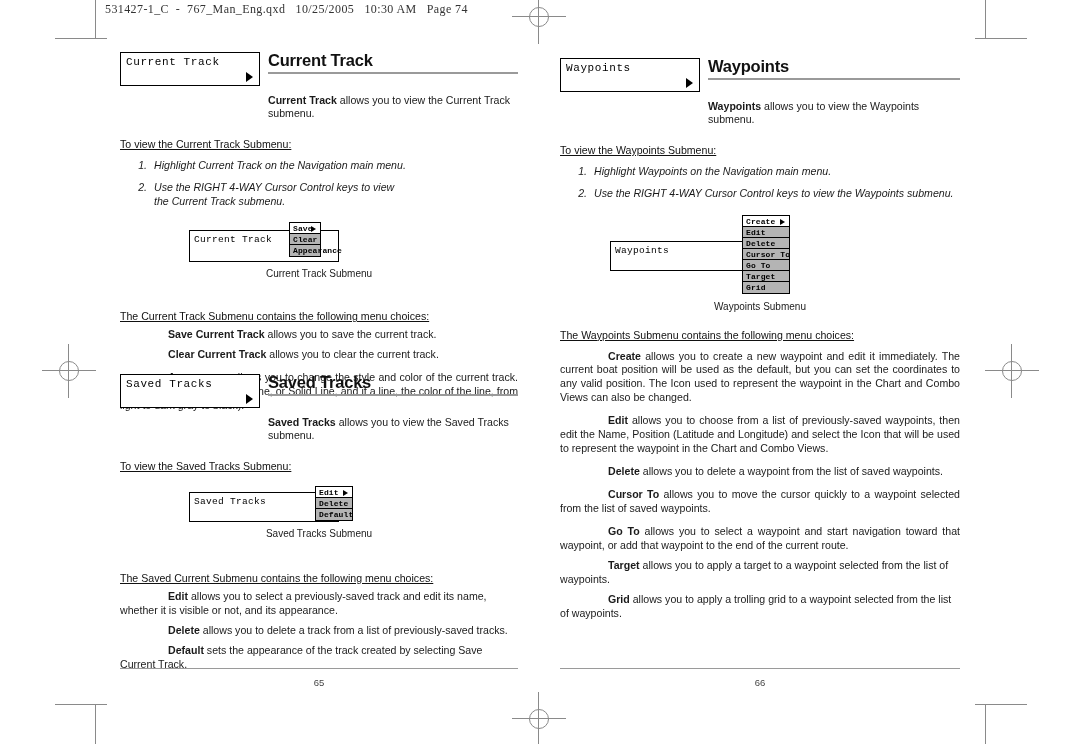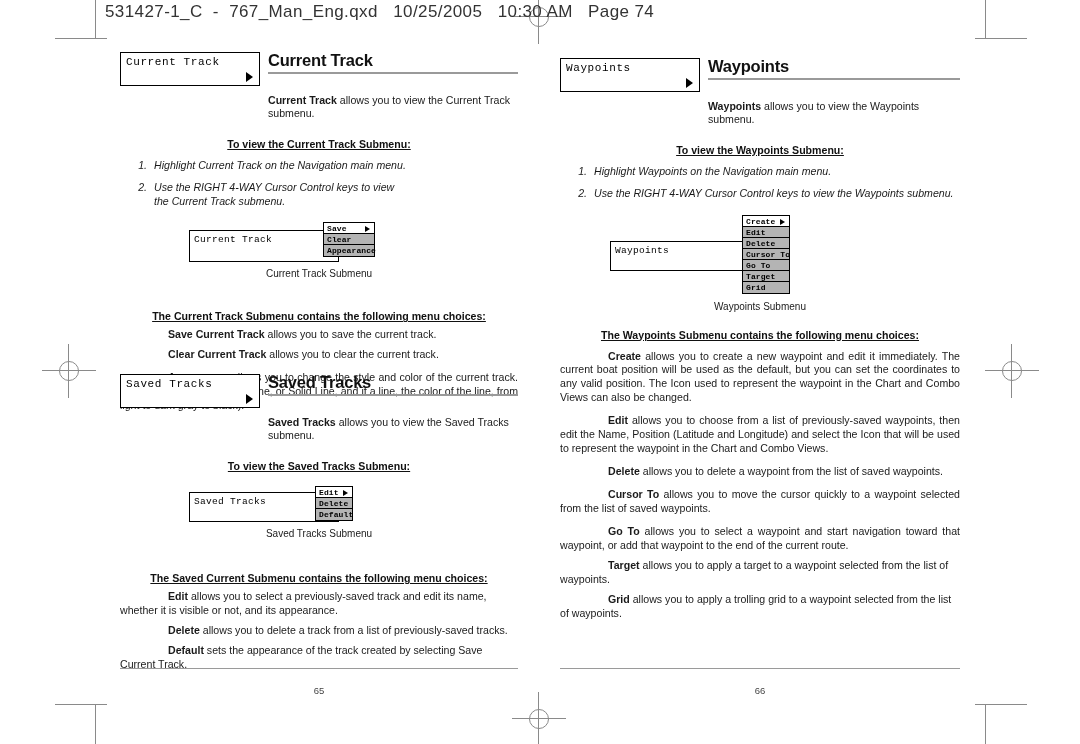--- a/index.html
+++ b/index.html
@@ -50,22 +50,22 @@
     left: 0; top: 26px;
     width: 54px; height: 1px;
     background: #8a8a8a;
   }
 
   
   .slug {
     position: absolute;
     left: 105px;
     top: 2px;
-    font-family: Liberation Sans, sans-serif;
-    font-size: 17px;
+    font-family: Liberation Serif, serif;
+    font-size: 12px;
     letter-spacing: 0.4px;
     color: #333;
     white-space: pre;
   }
 
   
   .page {
     position: absolute;
     top: 52px;
   }
@@ -126,25 +126,24 @@
     margin-top: 20px;
     font-size: 10.6px;
     line-height: 1.25;
     color: #1a1a1a;
   }
   .sec-sub b { font-weight: bold; }
 
   
   .sub-head {
     font-size: 10.6px;
-    font-weight: bold;
+    font-weight: normal;
     text-decoration: underline;
     margin-top: 15px;
     color: #111;
-    text-align: center;
   }
   ol.steps {
     margin: 9px 0 0 0;
     padding-left: 30px;
     font-size: 10.6px;
     line-height: 1.3;
     font-style: italic;
   }
   ol.steps li {
     margin-bottom: 8px;
@@ -231,21 +230,21 @@
   }
   .footer .f-rule {
     height: 1px;
     background: #9a9a9a;
     width: 100%;
   }
   .footer .f-num {
     text-align: center;
     font-size: 9.5px;
     color: #444;
-    margin-top: 16px;
+    margin-top: 8px;
   }
 </style>
 </head>
 <body>
 
 <div class="trim v" style="left:95px; top:0; height:38px;"></div>
 <div class="trim h" style="left:55px; top:38px; width:52px;"></div>
 <div class="trim v" style="left:95px; top:704px; height:40px;"></div>
 <div class="trim h" style="left:55px; top:704px; width:52px;"></div>
 <div class="trim v" style="left:985px; top:0; height:38px;"></div>
@@ -295,21 +294,21 @@
     <ol class="steps">
       <li>Highlight Current Track on the Navigation main menu.</li>
       <li style="max-width:250px;">Use the RIGHT 4-WAY Cursor Control keys to view the Current Track submenu.</li>
     </ol>
 
     <div class="figure" style="height:72px;">
       <div class="fig-inner" style="width:260px; height:62px;">
         <div class="fig-box" style="left:0px; top:8px; width:150px; height:32px;">
           <span class="fb-label">Current Track</span>
         </div>
-        <div class="submenu" style="left:134px; top:0px; width:52px;">
+        <div class="submenu" style="left:100px; top:0px; width:32px;">
           <div class="sm-item selected">
             <span>Save</span>
             <span class="sm-arrow"></span>
           </div>
           <div class="sm-item">
             <span>Clear</span>
           </div>
           <div class="sm-item">
             <span>Appearance</span>
           </div>

